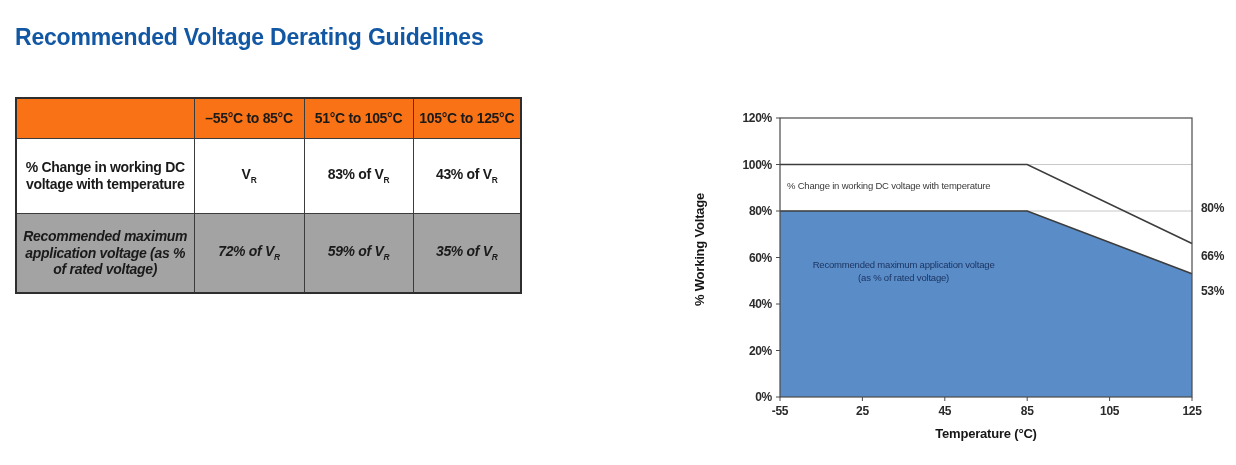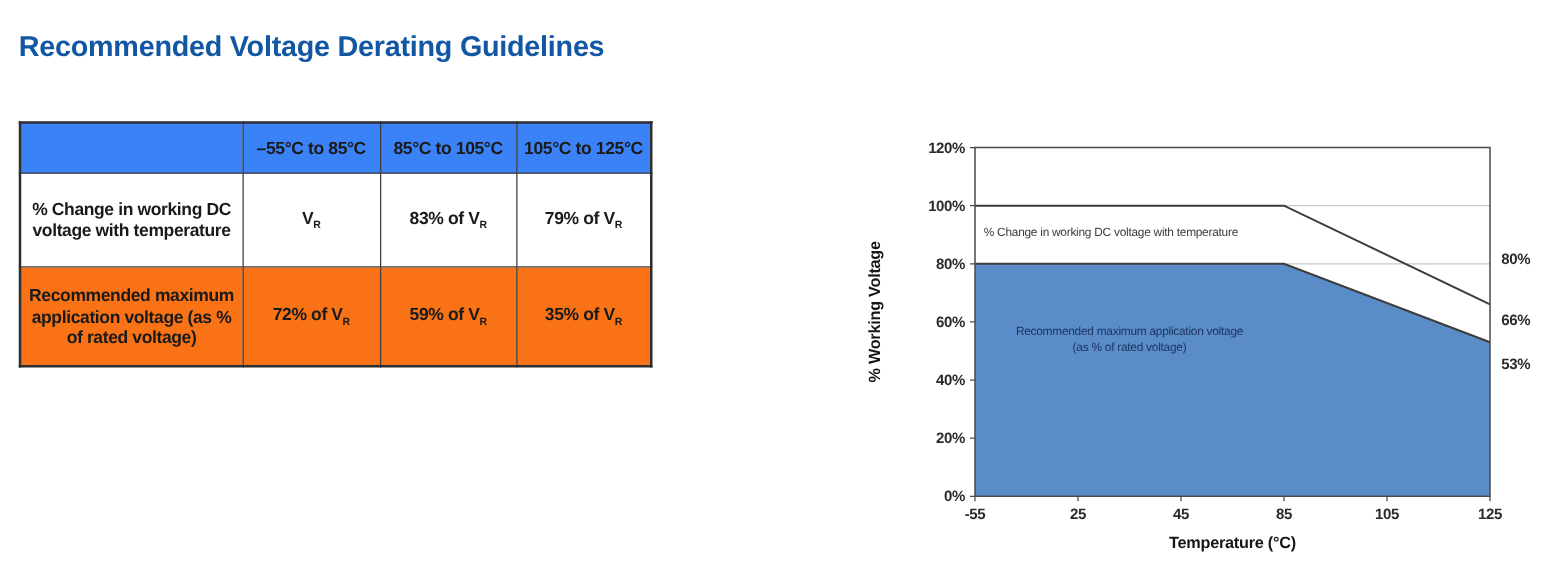--- a/index.html
+++ b/index.html
@@ -15,23 +15,23 @@
     position:absolute;left:15px;top:97px;
     border-collapse:collapse;table-layout:fixed;width:505px;
     border:2px solid #2e2e2e;
   }
   table.derating td,table.derating th{
     border:1px solid #3c3c3c;
     text-align:center;vertical-align:middle;
     font-size:14px;font-weight:bold;color:#1a1a1a;
     letter-spacing:-0.3px;line-height:1.18;padding:2px 4px;
   }
-  table.derating thead th{background:#3b82f6;height:35px;}
+  table.derating thead th{background:#f97316;height:35px;}
   table.derating tbody tr.r0 td{height:70px;background:#ffffff;}
-  table.derating tbody tr.r1 td{height:74px;background:#f97316;}
+  table.derating tbody tr.r1 td{height:74px;background:#a3a3a3;font-style:italic;}
   table.derating sub{font-size:0.6em;}
   .chart-wrap{position:absolute;left:690px;top:90px;width:546px;height:375px;}
   .tick{font-family:"Liberation Sans","DejaVu Sans",sans-serif;font-size:12px;font-weight:bold;fill:#2b2b2b;letter-spacing:-0.3px;}
   .axis{font-family:"Liberation Sans","DejaVu Sans",sans-serif;font-size:13px;font-weight:bold;fill:#161616;letter-spacing:-0.2px;}
   .ann{font-family:"Liberation Sans","DejaVu Sans",sans-serif;font-size:9.5px;font-weight:normal;letter-spacing:-0.2px;}
 </style>
 </head>
 <body>
 
 <div class="page">
@@ -42,30 +42,30 @@
     <colgroup>
       <col style="width:178px">
         <col style="width:110px">
         <col style="width:109px">
         <col style="width:108px">
     </colgroup>
     <thead>
       <tr>
         <th></th>
         <th>–55°C to 85°C</th>
-        <th>85°C to 105°C</th>
+        <th>51°C to 105°C</th>
         <th>105°C to 125°C</th>
       </tr>
     </thead>
     <tbody>
       <tr class="r0">
         <td>% Change in working DC voltage with temperature</td>
         <td><span>V</span><sub>R</sub></td>
         <td><span>83% of V</span><sub>R</sub></td>
-        <td><span>79% of V</span><sub>R</sub></td>
+        <td><span>43% of V</span><sub>R</sub></td>
       </tr>
       <tr class="r1">
         <td>Recommended maximum application voltage (as % of rated voltage)</td>
         <td><span>72% of V</span><sub>R</sub></td>
         <td><span>59% of V</span><sub>R</sub></td>
         <td><span>35% of V</span><sub>R</sub></td>
       </tr>
     </tbody>
   </table>
 

